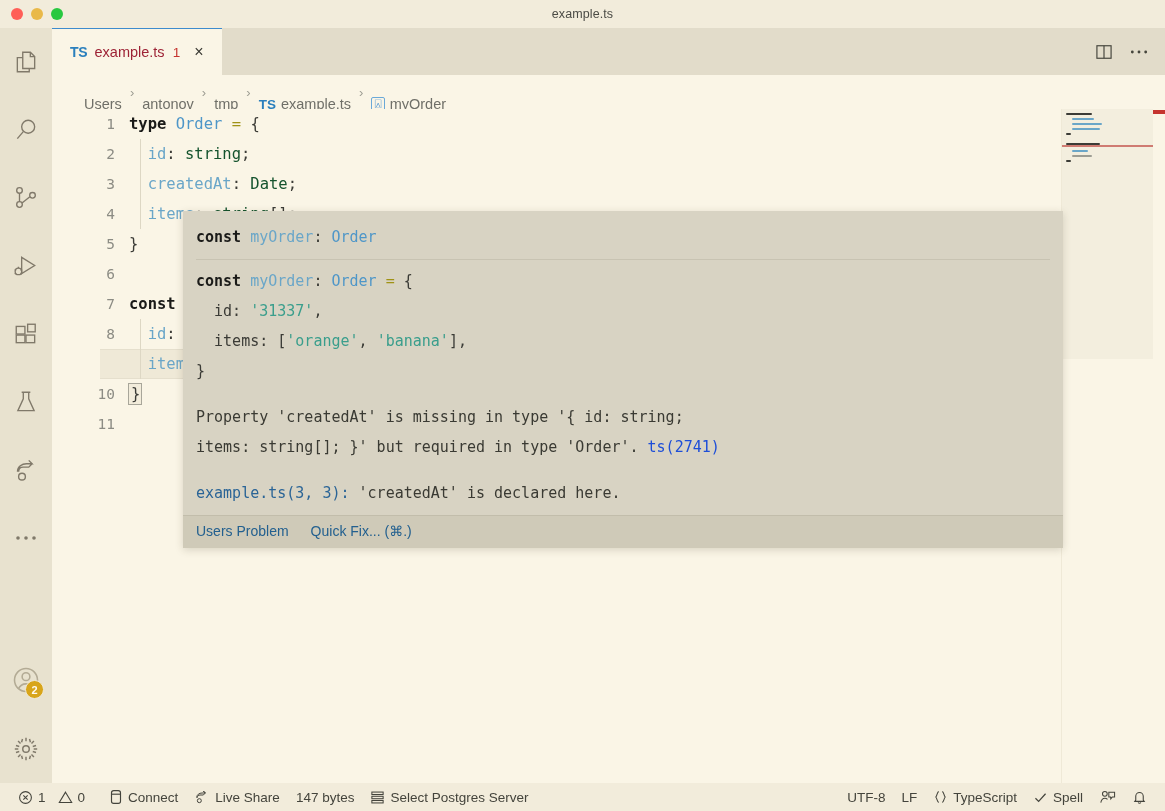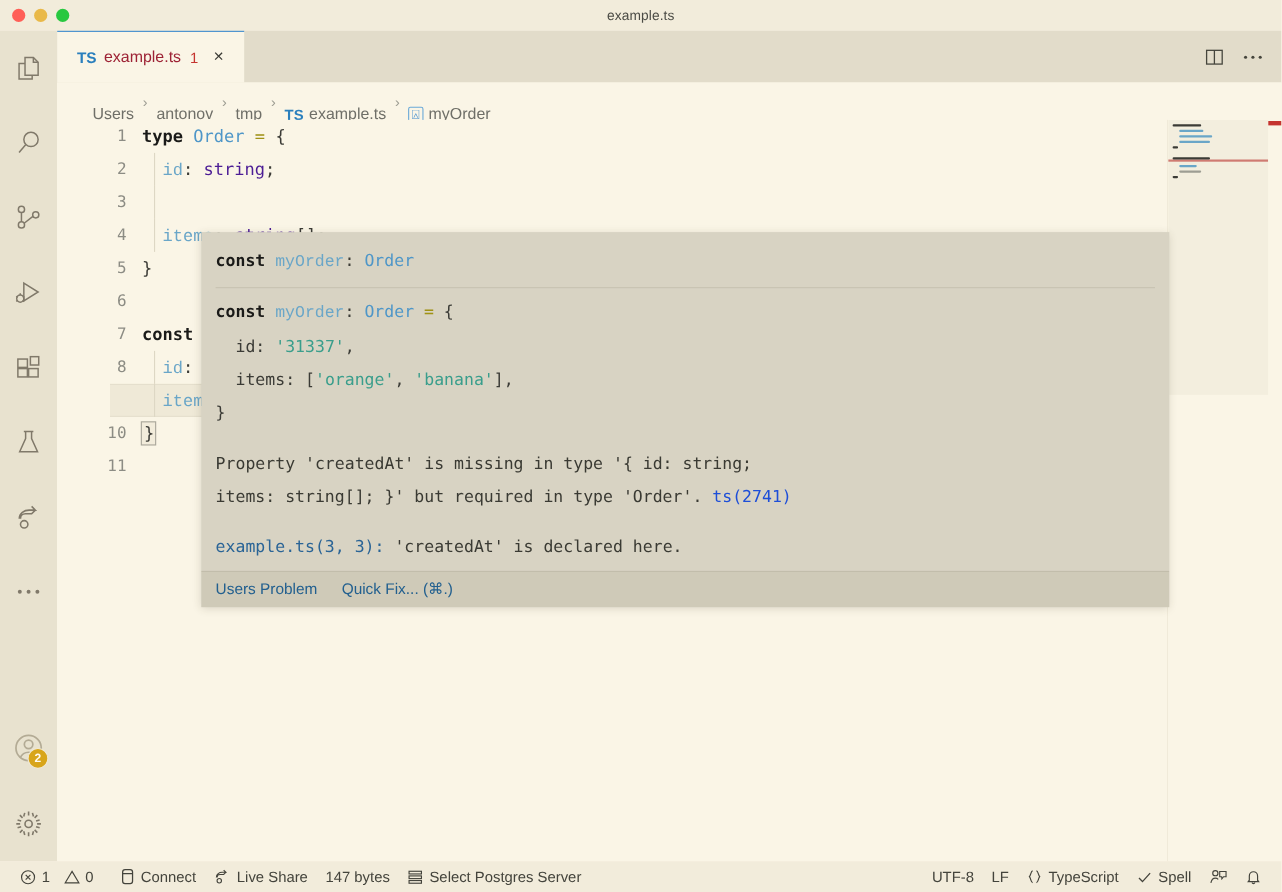--- a/index.html
+++ b/index.html
@@ -145,22 +145,22 @@
     border-bottom: 1px solid #e5dfcd;
   }
   .indent-guide {
     position: absolute; left: 0; top: 0; width: 1px; height: 100%;
     background: #ddd7c4;
   }
 
   
   .t-kw      { color: #1a1a18; font-weight: bold; }
   .t-type    { color: #4e96c8; }
-  .t-prop    { color: #6aa6c8; font-family: Liberation Mono, monospace; }
-  .t-builtin { color: #4c1d95; }
+  .t-prop    { color: #6aa6c8; }
+  .t-builtin { color: #14532d; }
   .t-op      { color: #a09215; }
   .t-punc    { color: #3b3b36; }
   .t-str     { color: #3a9e8c; }
   .t-var-link {
     color: #3b3b36; font-weight: bold;
     border-bottom: 1px solid #2a4fbd;
     position: relative;
   }
   .squiggle {
     position: absolute; left: 0; right: 0; bottom: -5px; height: 4px;
@@ -426,21 +426,21 @@
     <span class="crumb">
       <span class="crumb-sym">⍓</span>
       <span>myOrder</span>
     </span>
   </div>
 
   <div id="editor">
     <div id="code-area">
         <div class="line"><span class="ln">1</span><span class="code" style="position: relative;"><span class="t-kw">type</span><span class="code"> </span><span class="t-type">Order</span><span class="code"> </span><span class="t-op">=</span><span class="code"> </span><span class="t-punc">{</span></span></div>
         <div class="line"><span class="ln">2</span><span class="code" style="position: relative;"><span class="code">  </span><span class="t-prop">id</span><span class="t-punc">:</span><span class="code"> </span><span class="t-builtin">string</span><span class="t-punc">;</span></span><div class="indent-guide" style="left: 88px;"></div></div>
-        <div class="line"><span class="ln">3</span><div class="indent-guide" style="left: 88px;"></div></div>
+        <div class="line"><span class="ln">3</span><span class="code" style="position: relative;"><span class="code">  </span><span class="t-prop">createdAt</span><span class="t-punc">:</span><span class="code"> </span><span class="t-builtin">Date</span><span class="t-punc">;</span></span><div class="indent-guide" style="left: 88px;"></div></div>
         <div class="line"><span class="ln">4</span><span class="code" style="position: relative;"><span class="code">  </span><span class="t-prop">items</span><span class="t-punc">:</span><span class="code"> </span><span class="t-builtin">string</span><span class="t-punc">[];</span></span><div class="indent-guide" style="left: 88px;"></div></div>
         <div class="line"><span class="ln">5</span><span class="code" style="position: relative;"><span class="t-punc">}</span></span></div>
         <div class="line"><span class="ln">6</span><span class="code" style="position: relative;"></span></div>
         <div class="line"><span class="ln">7</span><span class="code" style="position: relative;"><span class="t-kw">const</span><span class="code"> </span><span class="t-var-link">myOrder<span class="squiggle"></span></span><span class="t-punc">:</span><span class="code"> </span><span class="t-type">Order</span><span class="code"> </span><span class="t-op">=</span><span class="code"> </span><span class="bracket-match t-punc">{</span></span></div>
         <div class="line"><span class="ln">8</span><span class="code" style="position: relative;"><span class="code">  </span><span class="t-prop">id</span><span class="t-punc">:</span></span><div class="indent-guide" style="left: 88px;"></div></div>
         <div class="line"><div id="current-line-hl"></div><span class="ln active">9</span><span class="code" style="position: relative;"><span class="code">  </span><span class="t-prop">item</span></span><div class="indent-guide" style="left: 88px;"></div></div>
         <div class="line"><span class="ln">10</span><span class="code" style="position: relative;"><span class="bracket-match t-punc">}</span></span></div>
         <div class="line"><span class="ln">11</span><span class="code" style="position: relative;"></span></div>
       </div>
   </div>

